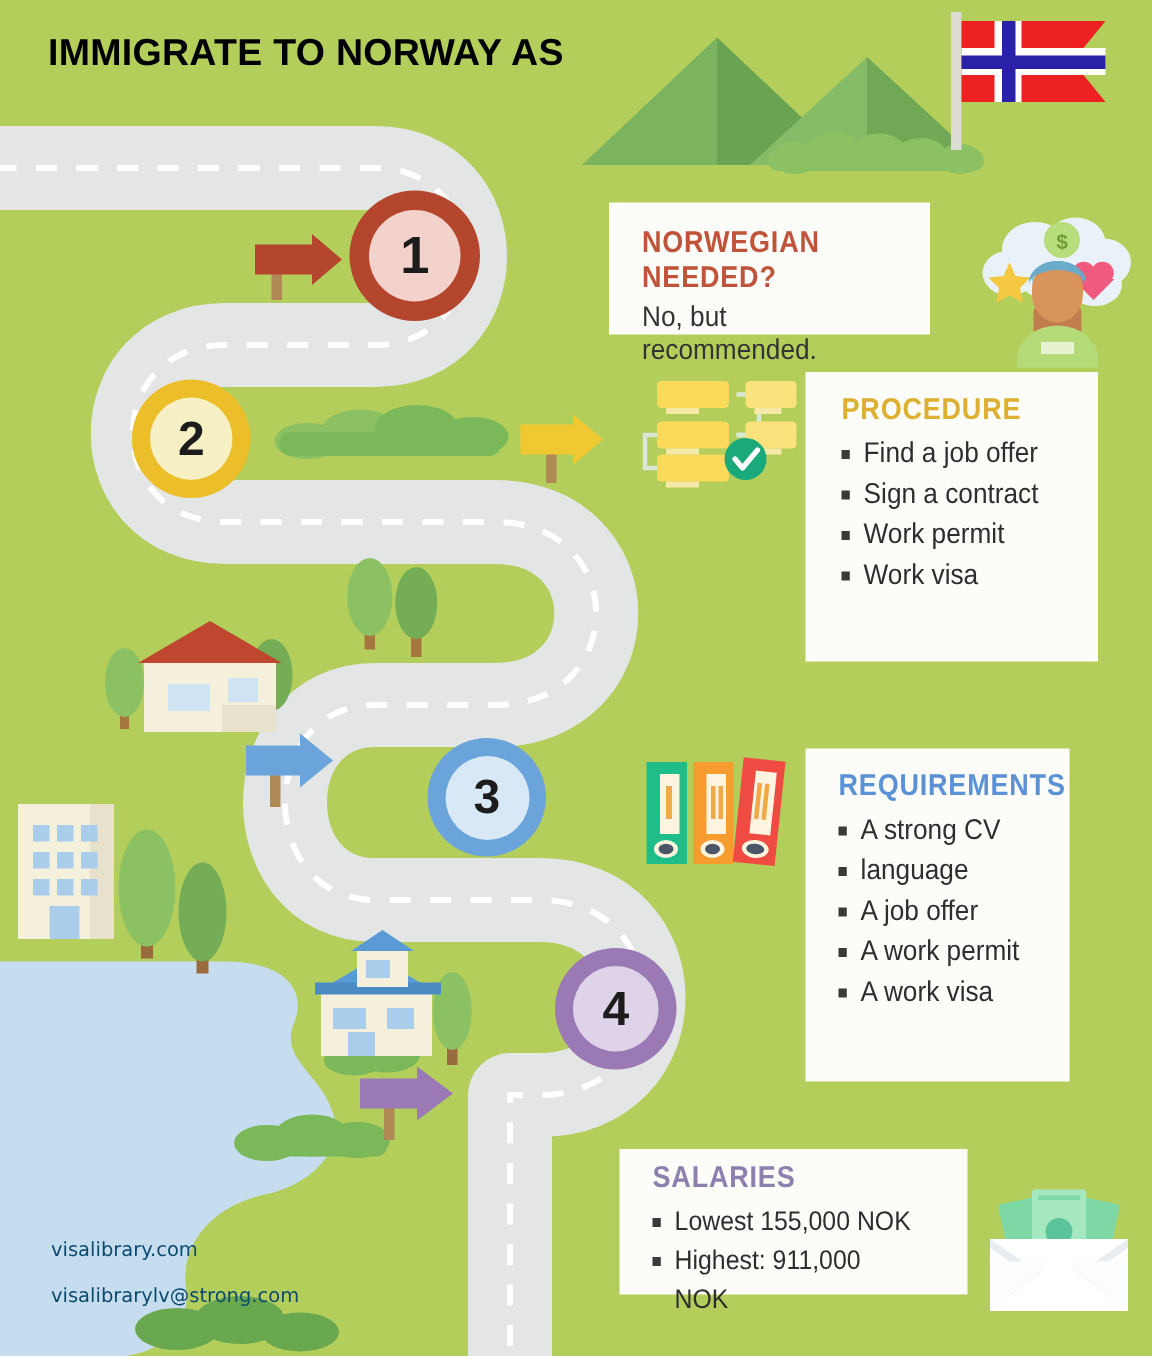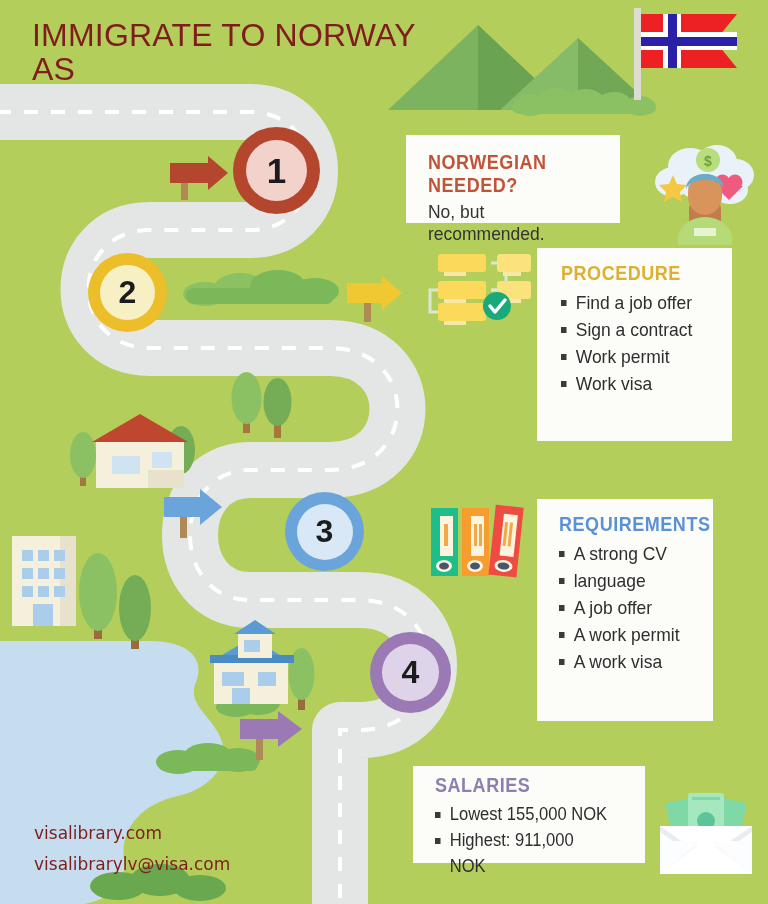--- a/index.html
+++ b/index.html
@@ -12,24 +12,24 @@
     width:768px; height:904px;
     background:#b3ce5b;
     overflow:hidden;
   }
   .svg-layer { position:absolute; left:0; top:0; width:768px; height:904px; }
 
   
   #title {
     position:absolute; left:32px; top:18px; width:400px;
     z-index:40;
-    color:#7f1d1d;
+    color:#000000;
     font-family:"Liberation Sans", sans-serif;
-    font-weight:normal;
-    font-size:32px;
+    font-weight:bold;
+    font-size:25px;
     line-height:34px;
     letter-spacing:.2px;
     text-transform:uppercase;
   }
   #title .l2 { display:block; }
 
   
   .card {
     position:absolute;
     background:#fcfcf8;
@@ -80,22 +80,22 @@
   #card-requirements { left:537px; top:499px; width:176px; height:222px; }
   #card-requirements h2 { color:#5b92d6; }
 
   #card-salaries { left:413px; top:766px; width:232px; height:97px; padding-top:8px; }
   #card-salaries h2 { color:#8d7fae; }
   #card-salaries ul li { font-size:18px; line-height:26px; }
 
   
   #footer { position:absolute; left:34px; top:818px; z-index:40; }
   #footer div {
-    color:#7f1d1d;
-    font-size:17px;
+    color:#0c4a6e;
+    font-size:13px;
     line-height:31px;
     font-family:"DejaVu Sans", sans-serif;
   }
 
   
   .step {
     position:absolute; z-index:30;
     border-radius:50%;
     display:flex; align-items:center; justify-content:center;
   }
@@ -417,16 +417,16 @@
   <div class="card" id="card-salaries">
     <h2>SALARIES</h2>
     <ul>
       <li>Lowest 155,000 NOK</li>
       <li>Highest: 911,000 NOK</li>
     </ul>
   </div>
 
   <div id="footer">
     <div>visalibrary.com</div>
-    <div>visalibrarylv@visa.com</div>
+    <div>visalibrarylv@strong.com</div>
   </div>
 
 </div>
 
 </body></html>

